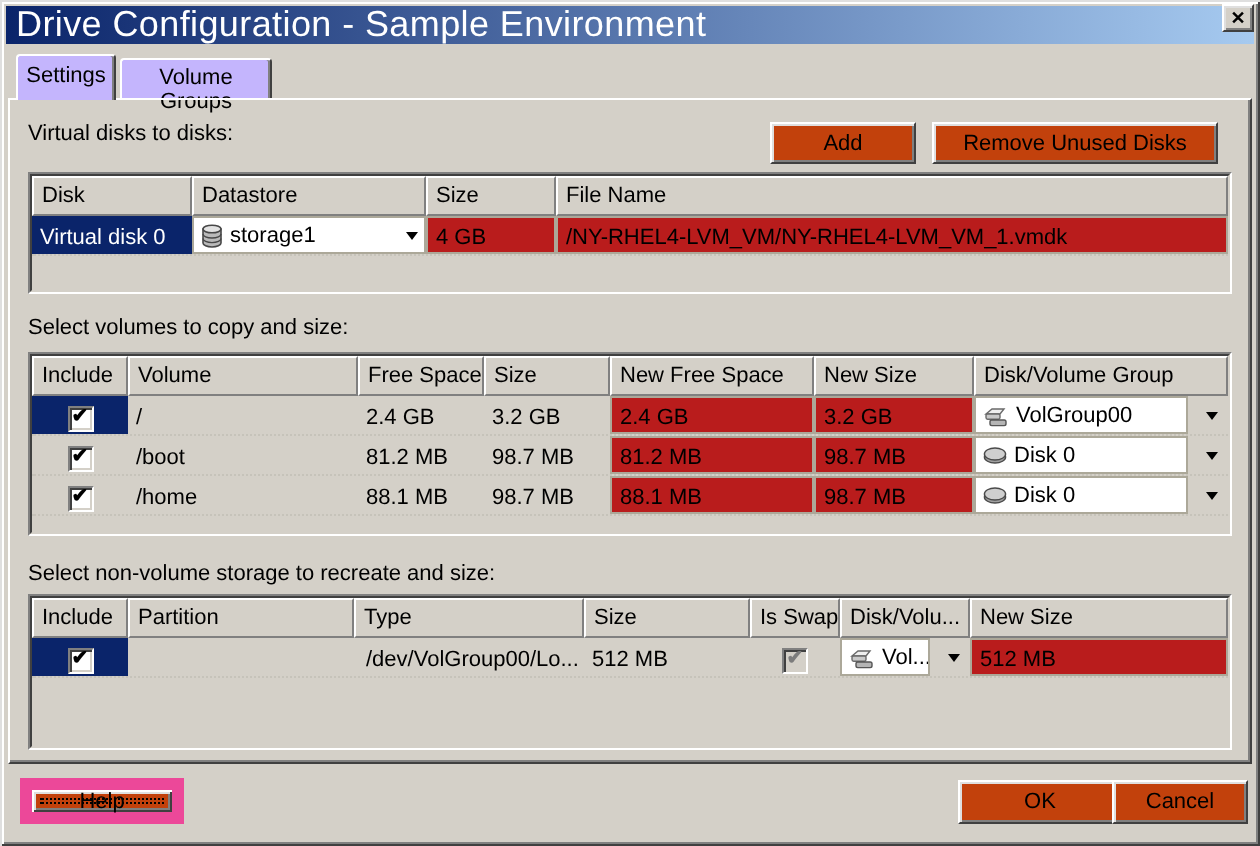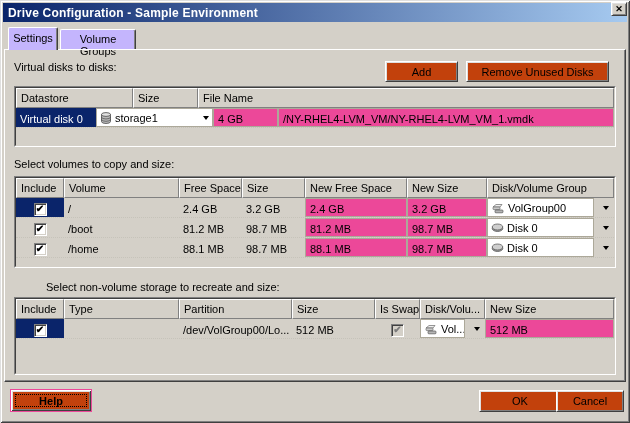--- a/index.html
+++ b/index.html
@@ -9,21 +9,21 @@
     font-family:"Liberation Sans", sans-serif; font-size:11px; color:#000;
     box-shadow: inset 1px 1px 0 #dfdfdf, inset -1px -1px 0 #404040,
                 inset 2px 2px 0 #ffffff, inset -2px -2px 0 #808080;
     overflow:hidden;
   }
   .titlebar {
     position:absolute; left:3px; top:3px; width:624px; height:19px;
     background:linear-gradient(to right,#0a246a,#a6caf0);
     display:flex; align-items:center; padding-left:5px;
   }
-  .title { color:#fff; font-weight:bold; font-size:12px; letter-spacing:0.2px; }
+  .title { color:#fff; font-weight:normal; font-size:18px; letter-spacing:0.2px; }
   .close-btn {
     position:absolute; right:3px; top:2px; width:16px; height:14px;
     background:#d4d0c8; border:1px solid; border-color:#fff #404040 #404040 #fff;
     box-shadow: inset 1px 1px 0 #dfdfdf, inset -1px -1px 0 #808080;
     display:flex; align-items:center; justify-content:center;
     font-size:9px; font-weight:bold; line-height:1; cursor:default;
   }
   .tab {
     position:absolute; background:#c4b5fd; text-align:center;
     border-top:1px solid #fff; border-left:1px solid #fff; border-right:1px solid #404040;
@@ -40,44 +40,43 @@
   .abs { position:absolute; z-index:4; }
   .lbl { white-space:nowrap; }
   .btn {
     position:absolute; z-index:4; background:#c2410c;
     border:1px solid; border-color:#fff #404040 #404040 #fff;
     box-shadow: inset 1px 1px 0 #dfdfdf, inset -1px -1px 0 #808080;
     font-family:"Liberation Sans", sans-serif; font-size:11px;
     display:flex; align-items:center; justify-content:center; cursor:default;
   }
   .btn-default {
-    border:1px solid #ec4899;
+    border:6px solid #ec4899;
     box-shadow: inset 1px 1px 0 #fff, inset -1px -1px 0 #404040,
                 inset 2px 2px 0 #dfdfdf, inset -2px -2px 0 #808080;
-    font-weight: bold;
   }
   .focus-dots { position:absolute; inset:4px; border:1px dotted #000; pointer-events:none; }
   .tbl {
     position:absolute; z-index:4; background:#d4d0c8;
     border:1px solid; border-color:#808080 #fff #fff #808080;
   }
   .tbl-inner { position:absolute; inset:0; border:1px solid; border-color:#404040 #d4d0c8 #d4d0c8 #404040; overflow:hidden; }
   .hrow { display:flex; height:20px; }
   .th {
     border-top:1px solid #fff; border-left:1px solid #fff;
     border-right:1px solid #808080; border-bottom:1px solid #808080;
     padding:3px 4px 0; white-space:nowrap; overflow:hidden; flex:none;
   }
   .drow { display:flex; height:20px; border-bottom:1px dotted #c6c3ba; }
   .td { flex:none; padding:3px 4px 0; white-space:nowrap; overflow:hidden; display:flex; align-items:center; gap:3px; }
   .td-text { padding-top:0; }
   .grow { flex:1 1 auto; }
   .sel { background:#0a246a; color:#fff; }
   .center { justify-content:center; }
-  .white { background:#ec4899; border:1px solid #aca899; }
+  .white { background:#b91c1c; border:1px solid #aca899; }
   .cb {
     width:13px; height:13px; background:#fff; flex:none;
     border:1px solid; border-color:#808080 #fff #fff #808080;
     box-shadow: inset 1px 1px 0 #404040, inset -1px -1px 0 #d4d0c8;
     display:flex; align-items:center; justify-content:center;
     font-size:10px; line-height:10px; color:#000; font-weight:bold;
   }
   .cb-dis { background:#d4d0c8; color:#7c7c7c; }
   .arrow-down {
     width:0; height:0; flex:none;
@@ -113,20 +112,21 @@
   <button class="btn" style="left:385px; top:61px; width:73px; height:21px;">
     <span>Add</span>
   </button>
   <button class="btn" style="left:466px; top:61px; width:143px; height:21px;">
     <span>Remove Unused Disks</span>
   </button>
 
   <div class="tbl" style="left:14px; top:86px; width:602px; height:61px;">
     <div class="tbl-inner">
       <div class="hrow">
+        <div class="th" style="width:80px">Disk</div>
         <div class="th" style="width:117px">Datastore</div>
         <div class="th" style="width:65px">Size</div>
         <div class="th grow">File Name</div>
       </div>
       <div class="drow">
         <div class="td sel" style="width:80px">
           <span class="td-text">Virtual disk 0</span>
         </div>
         <div class="td combo" style="width:117px">
           <div class="combo-main">
@@ -273,28 +273,28 @@
             <span>Disk 0</span>
           </div>
           <div class="combo-btn">
               <span class="arrow-down"></span>
             </div>
         </div>
       </div>
     </div>
   </div>
 
-  <div class="abs lbl" style="left:14px; top:281px;margin-left:32px;">Select non-volume storage to recreate and size:</div>
+  <div class="abs lbl" style="left:14px; top:281px;">Select non-volume storage to recreate and size:</div>
 
   <div class="tbl" style="left:14px; top:297px; width:602px; height:78px;">
     <div class="tbl-inner">
       <div class="hrow">
         <div class="th" style="width:48px">Include</div>
+        <div class="th" style="width:113px">Partition</div>
         <div class="th" style="width:115px">Type</div>
-        <div class="th" style="width:113px">Partition</div>
         <div class="th" style="width:83px">Size</div>
         <div class="th" style="width:45px">Is Swap</div>
         <div class="th" style="width:65px">Disk/Volu...</div>
         <div class="th grow">New Size</div>
       </div>
       <div class="drow">
         <div class="td sel center" style="width:48px">
           <span class="cb">
               <span>✔</span>
             </span>

